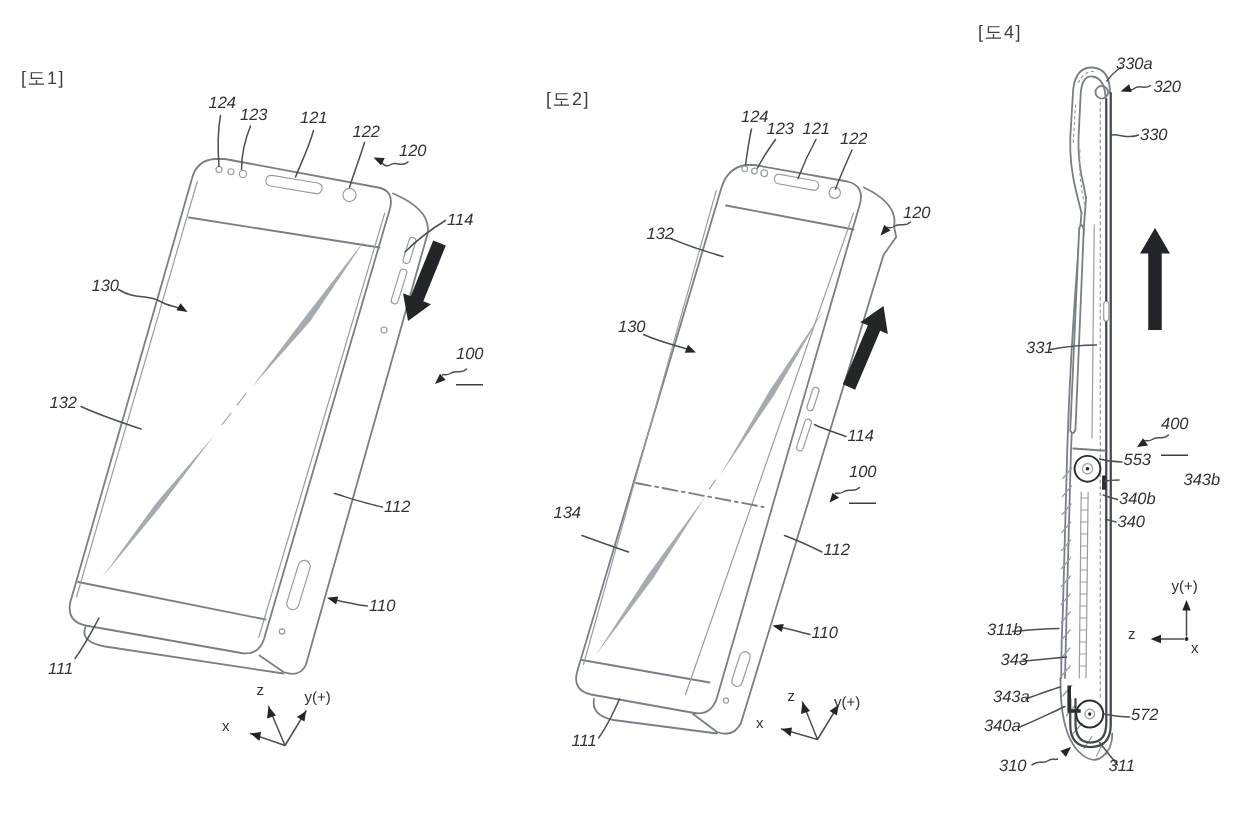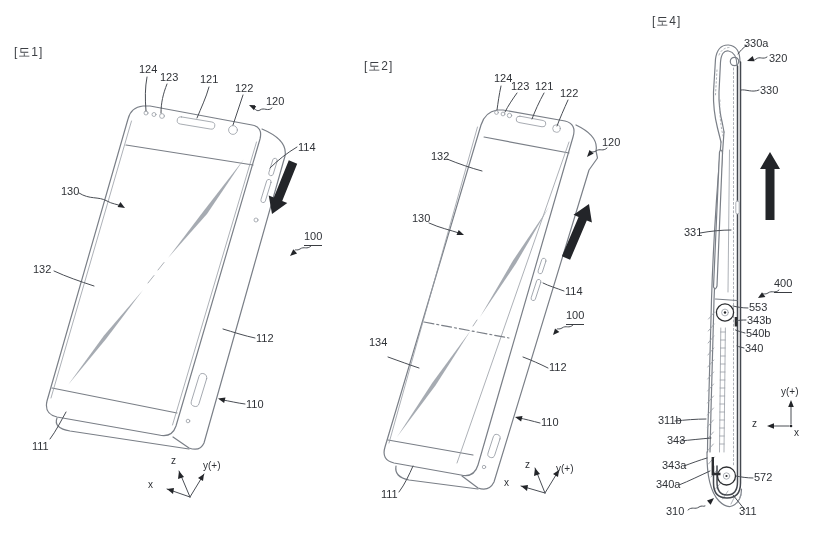--- a/index.html
+++ b/index.html
@@ -1,21 +1,21 @@
 <!DOCTYPE html>
 <html><head>
 <meta charset="utf-8">
 <style>
   html,body{margin:0;padding:0;background:#e8e8e8;}
   .sheet{position:relative;width:840px;height:560px;background:#ffffff;overflow:hidden;
          font-family:"Liberation Sans", sans-serif;}
   .sheet svg{position:absolute;left:0;top:0;}
   .lbl{position:absolute;font-size:11px;line-height:12px;color:#2f3237;white-space:nowrap;
-       font-family:"Liberation Sans", sans-serif;}
-  .ul{border-bottom:1.2px solid #3a3d42;padding-bottom:3px;}
+       font-family:"Liberation Sans", sans-serif;font-style:italic;}
+  .ul{border-bottom:1.2px solid #3a3d42;padding-bottom:14px;}
   .tag{position:absolute;font-size:12px;color:#3c3f44;letter-spacing:1px;}
   .ax{position:absolute;font-size:10px;color:#2f3237;}
   
   .ln{stroke:#7a7f87;fill:none;stroke-width:1.2;stroke-linecap:round;stroke-linejoin:round;}
   .ln2{stroke:#989da5;fill:none;stroke-width:.8;stroke-linecap:round;}
   .ld{stroke:#4a4e55;fill:none;stroke-width:1;stroke-linecap:round;}
   .dk{stroke:#44484f;fill:none;stroke-width:1.5;stroke-linecap:round;}
   .blk{stroke:#2c2e31;fill:none;}
   .filldark{fill:#232529;stroke:none;}
   .fillref{fill:#a6abb2;stroke:none;}
@@ -256,22 +256,22 @@
   <span class="ax" style="left:556px;top:463px">y(+)</span>
   <span class="ax" style="left:504px;top:477px">x</span>
 
   <span class="tag" style="left:652px;top:13px">[도4]</span>
   <span class="lbl" style="left:744px;top:37px">330a</span>
   <span class="lbl" style="left:769px;top:52px">320</span>
   <span class="lbl" style="left:760px;top:84px">330</span>
   <span class="lbl" style="left:684px;top:226px">331</span>
   <span class="lbl ul" style="left:774px;top:277px">400</span>
   <span class="lbl" style="left:749px;top:301px">553</span>
-  <span class="lbl" style="left:747px;top:314px">343b</span>
-  <span class="lbl" style="left:746px;top:327px">540b</span>
+  <span class="lbl" style="left:789px;top:314px">343b</span>
+  <span class="lbl" style="left:746px;top:327px">340b</span>
   <span class="lbl" style="left:745px;top:342px">340</span>
   <span class="lbl" style="left:658px;top:414px">311b</span>
   <span class="lbl" style="left:667px;top:434px">343</span>
   <span class="lbl" style="left:662px;top:459px">343a</span>
   <span class="lbl" style="left:656px;top:478px">340a</span>
   <span class="lbl" style="left:754px;top:471px">572</span>
   <span class="lbl" style="left:666px;top:505px">310</span>
   <span class="lbl" style="left:739px;top:505px">311</span>
   <span class="ax" style="left:781px;top:386px">y(+)</span>
   <span class="ax" style="left:752px;top:418px">z</span>

